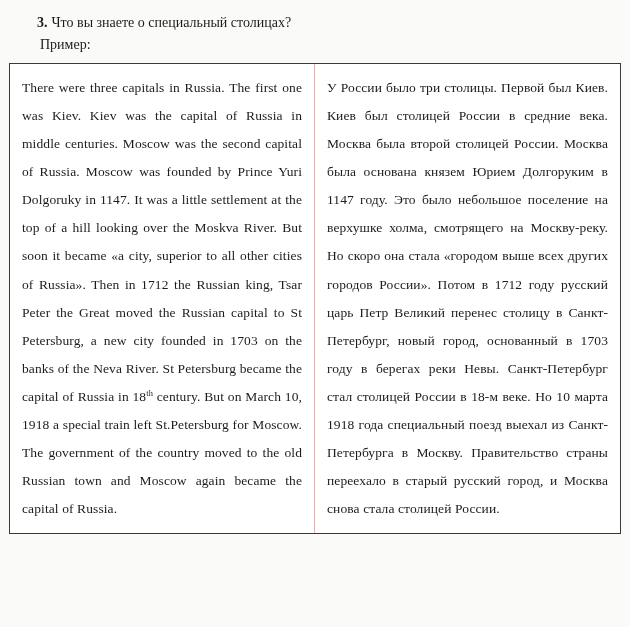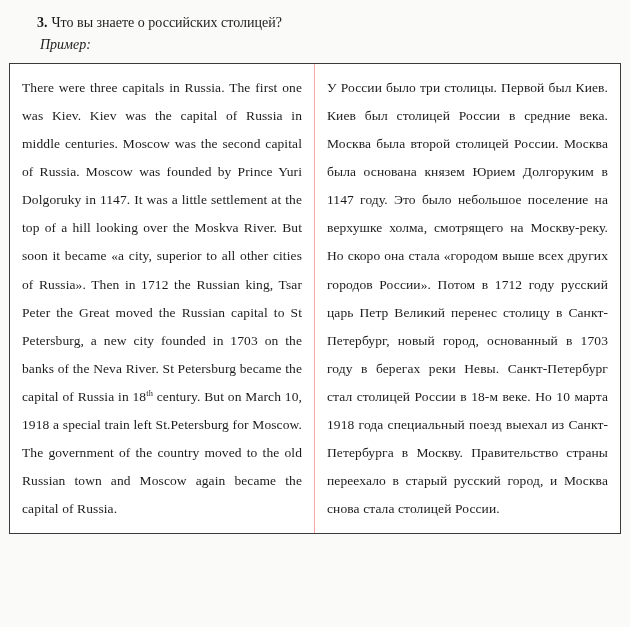--- a/index.html
+++ b/index.html
@@ -22,21 +22,20 @@
     margin: 4px 0 4px 28px;
     font-size: 14px;
     line-height: 1.5;
   }
   .q-number {
     font-weight: bold;
     margin-right: 4px;
   }
   .example {
     margin: 2px 0 10px 31px;
-    font-style: italic;
     font-size: 14px;
   }
   .translation-table {
     display: flex;
     border: 1px solid #3a3a3a;
     background: #ffffff;
     box-sizing: border-box;
   }
   .column {
     width: 50%;
@@ -54,21 +53,21 @@
     font-size: 0.62em;
     line-height: 0;
   }
 </style>
 </head>
 <body>
 
 <div class="page">
 
   <div class="heading">
-    <span class="q-number">3.</span><span>Что вы знаете о российских столицей?</span>
+    <span class="q-number">3.</span><span>Что вы знаете о специальный столицах?</span>
   </div>
 
   <div class="example">Пример:</div>
 
   <div class="translation-table">
     <div class="column column-left">
       <span><span>There were three capitals in Russia. The first one was Kiev. Kiev was the capital of Russia in middle centuries. Moscow was the second capital of Russia. Moscow was founded by Prince Yuri Dolgoruky in 1147. It was a little settlement at the top of a hill looking over the Moskva River. But soon it became «a city, superior to all other cities of Russia». Then in 1712 the Russian king, Tsar Peter the Great moved the Russian capital to St Petersburg, a new city founded in 1703 on the banks of the Neva River. St Petersburg became the capital of Russia in 18</span><sup>th</sup><span> century. But on March 10, 1918 a special train left St.Petersburg for Moscow. The government of the country moved to the old Russian town and Moscow again became the capital of Russia.</span></span>
     </div>
     <div class="column column-right">
       <span>У России было три столицы. Первой был Киев. Киев был столицей России в средние века. Москва была второй столицей России. Москва была основана князем Юрием Долгоруким в 1147 году. Это было небольшое поселение на верхушке холма, смотрящего на Москву-реку. Но скоро она стала «городом выше всех других городов России». Потом в 1712 году русский царь Петр Великий перенес столицу в Санкт-Петербург, новый город, основанный в 1703 году в берегах реки Невы. Санкт-Петербург стал столицей России в 18-м веке. Но 10 марта 1918 года специальный поезд выехал из Санкт-Петербурга в Москву. Правительство страны переехало в старый русский город, и Москва снова стала столицей России.</span>

